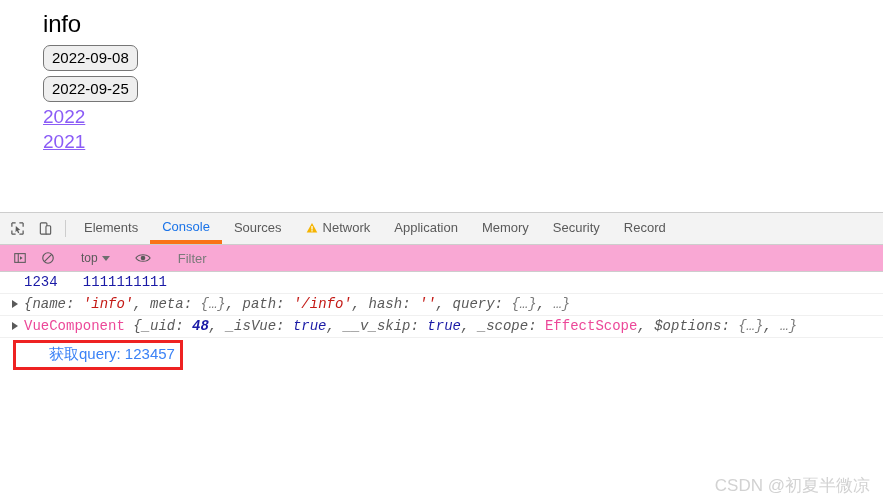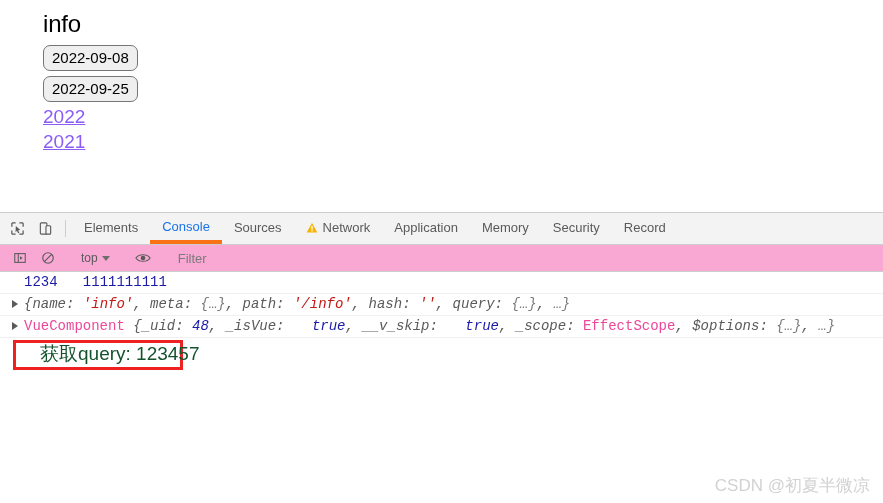--- a/index.html
+++ b/index.html
@@ -171,22 +171,22 @@
     top: 6px;
     width: 0; height: 0;
     border-top: 4px solid transparent;
     border-bottom: 4px solid transparent;
     border-left: 6px solid #5a5a5a;
     cursor: pointer;
   }
   .num { color: #1a1aa6; }
   .key { color: #5a5a5a; font-style: italic; }
   .str { color: #c41a16; font-style: italic; }
-  .bool { color: #1a1aa6; font-style: italic; margin-left: 19px; }
-  .numv { color: #1a1aa6; font-style: italic; }
+  .bool { color: #1a1aa6; font-style: italic; }
+  .numv { color: #1a1aa6; font-style: italic; font-weight: bold; }
   .ctor { color: #ec4899; }
   .ell { color: #7a7a7a; font-style: italic; }
   .punc { color: #5a5a5a; font-style: italic; }
 
   .highlight-row {
     position: relative;
     padding: 2px 0 2px 24px;
     font-size: 13px;
     line-height: 18px;
     white-space: nowrap;
@@ -197,25 +197,25 @@
     top: 2px;
     width: 170px;
     height: 30px;
     border: 3px solid #ee2222;
     box-sizing: border-box;
     pointer-events: none;
   }
   #highlight-text {
     position: relative;
     display: inline-block;
-    margin-left: 16px;
+    margin-left: 25px;
     margin-top: 5px;
     font-family: "Liberation Sans", sans-serif;
-    font-size: 19px;
-    color: #14532d;
+    font-size: 15px;
+    color: #3b82f6;
   }
   #watermark {
     position: absolute;
     right: 13px;
     bottom: 6px;
     font-family: "Liberation Sans", sans-serif;
     font-size: 17px;
     color: #d2d2d2;
     white-space: nowrap;
   }

